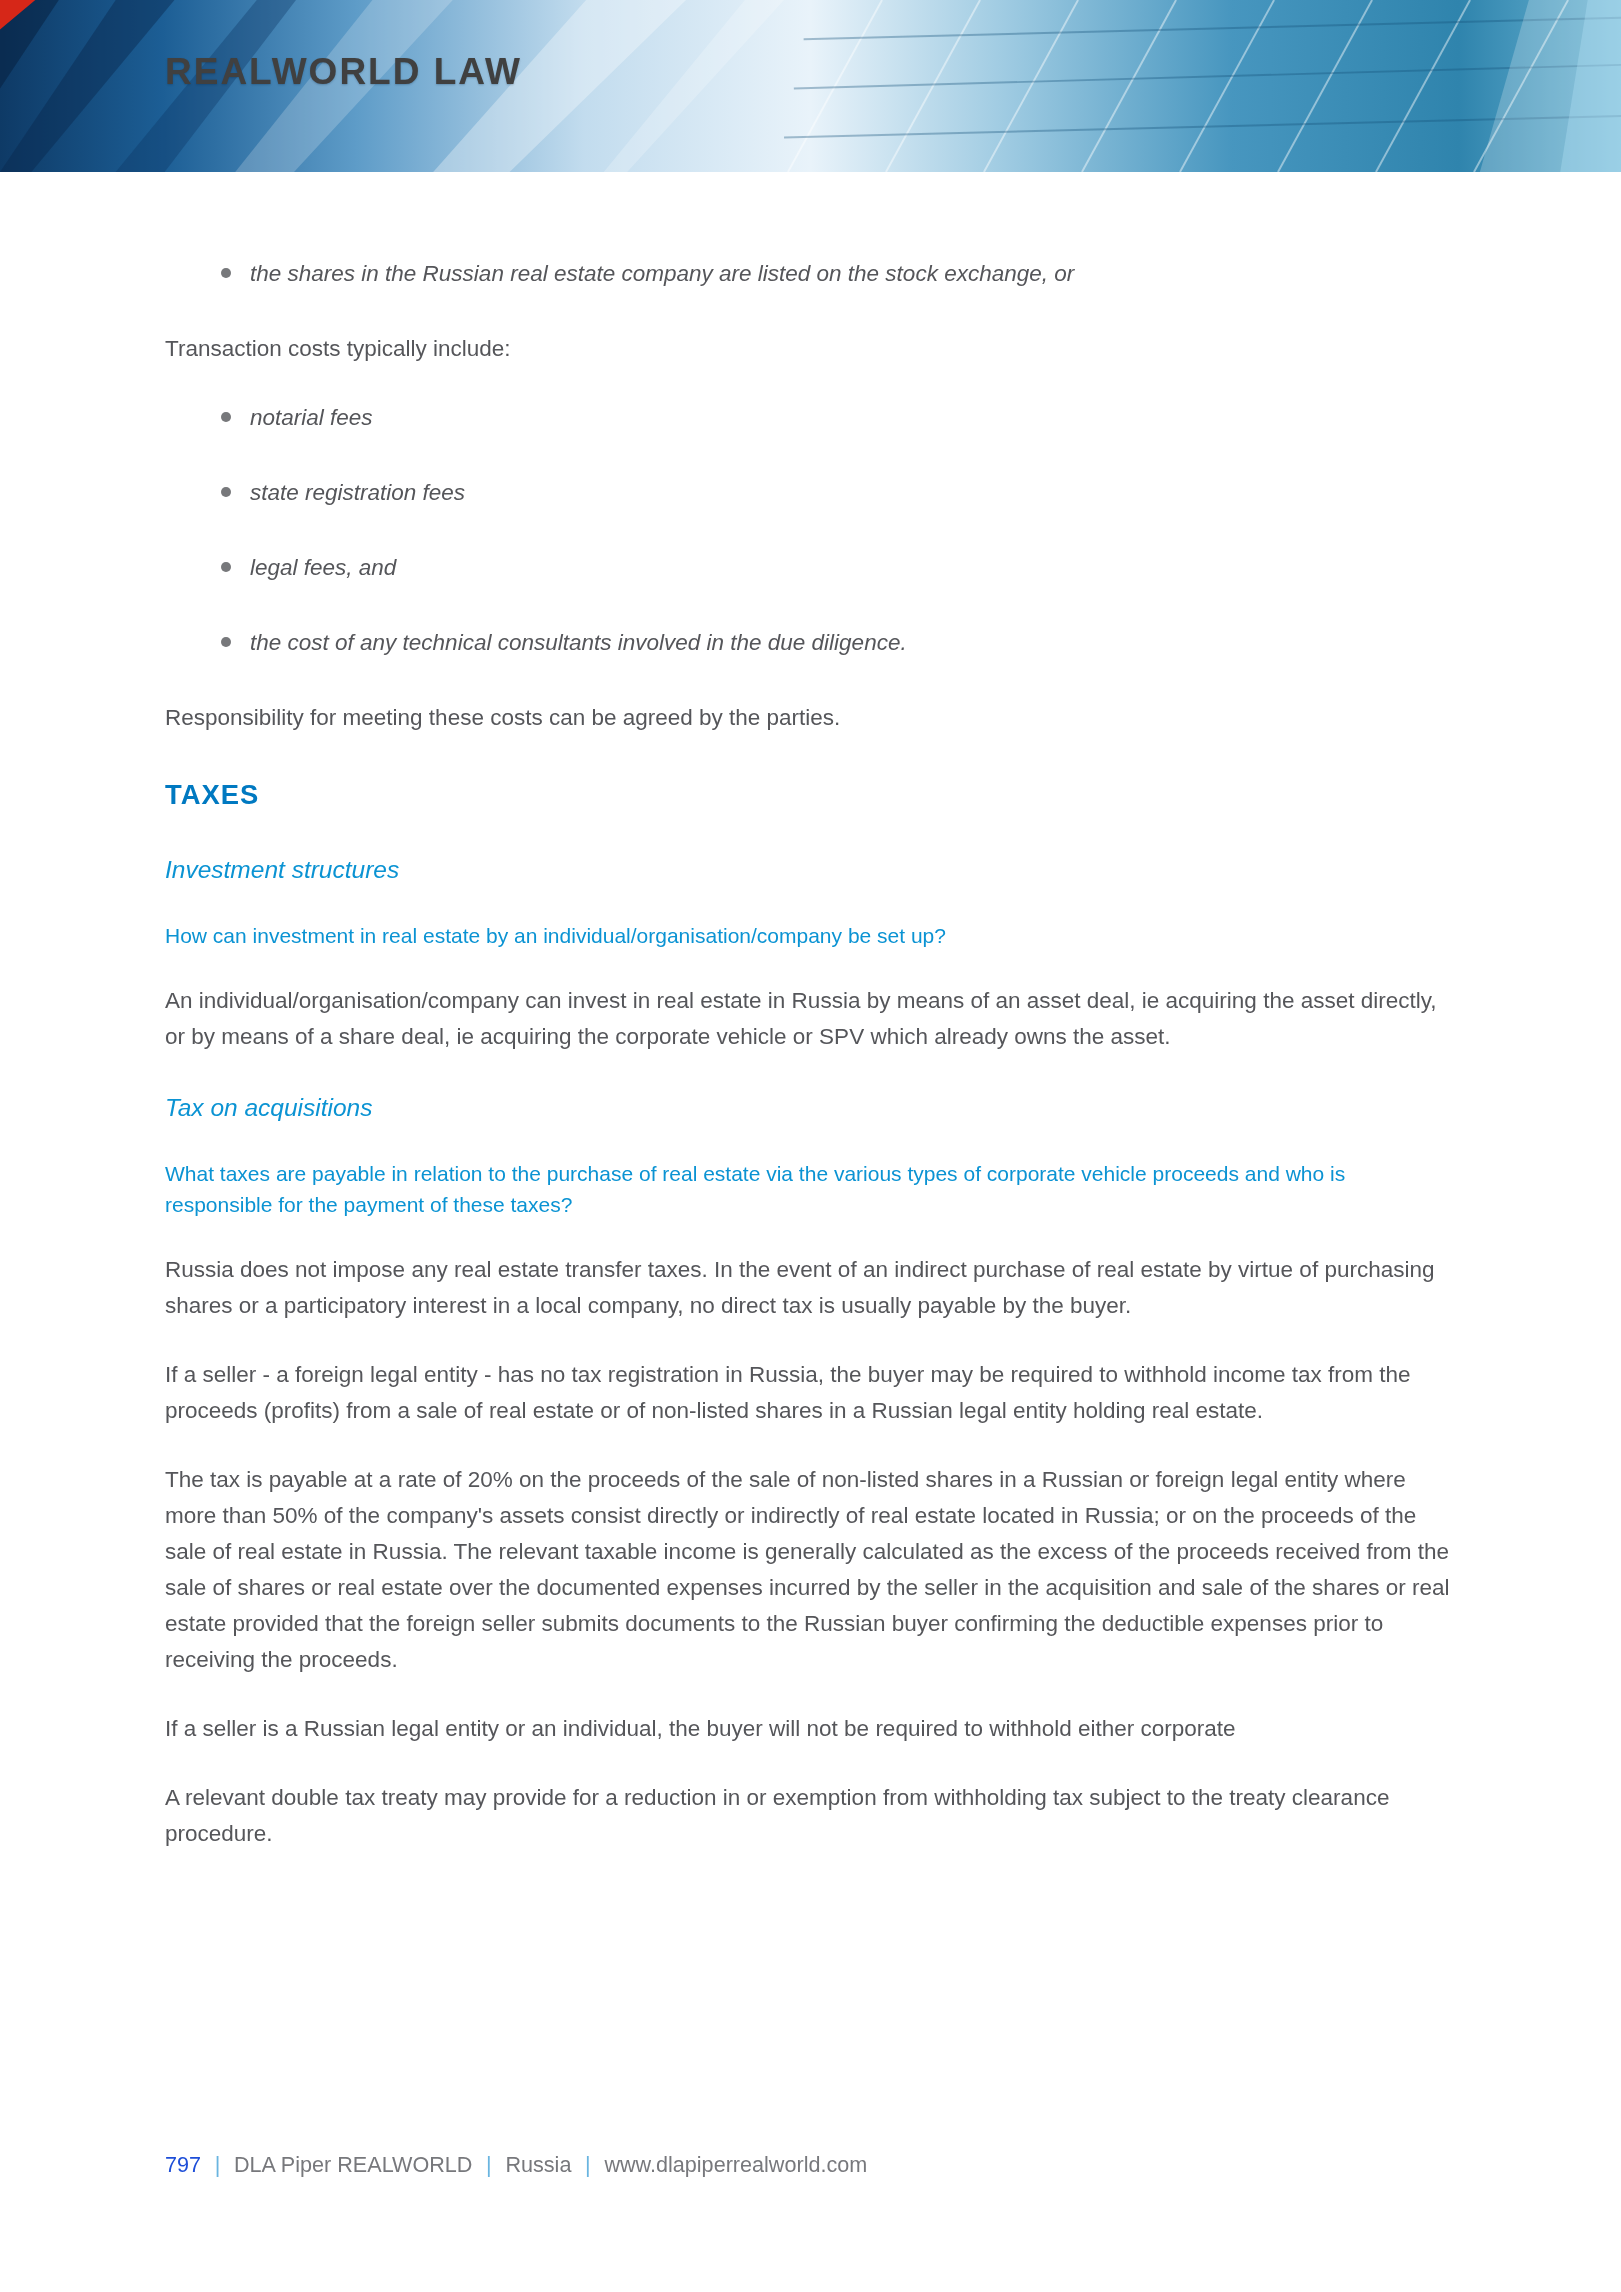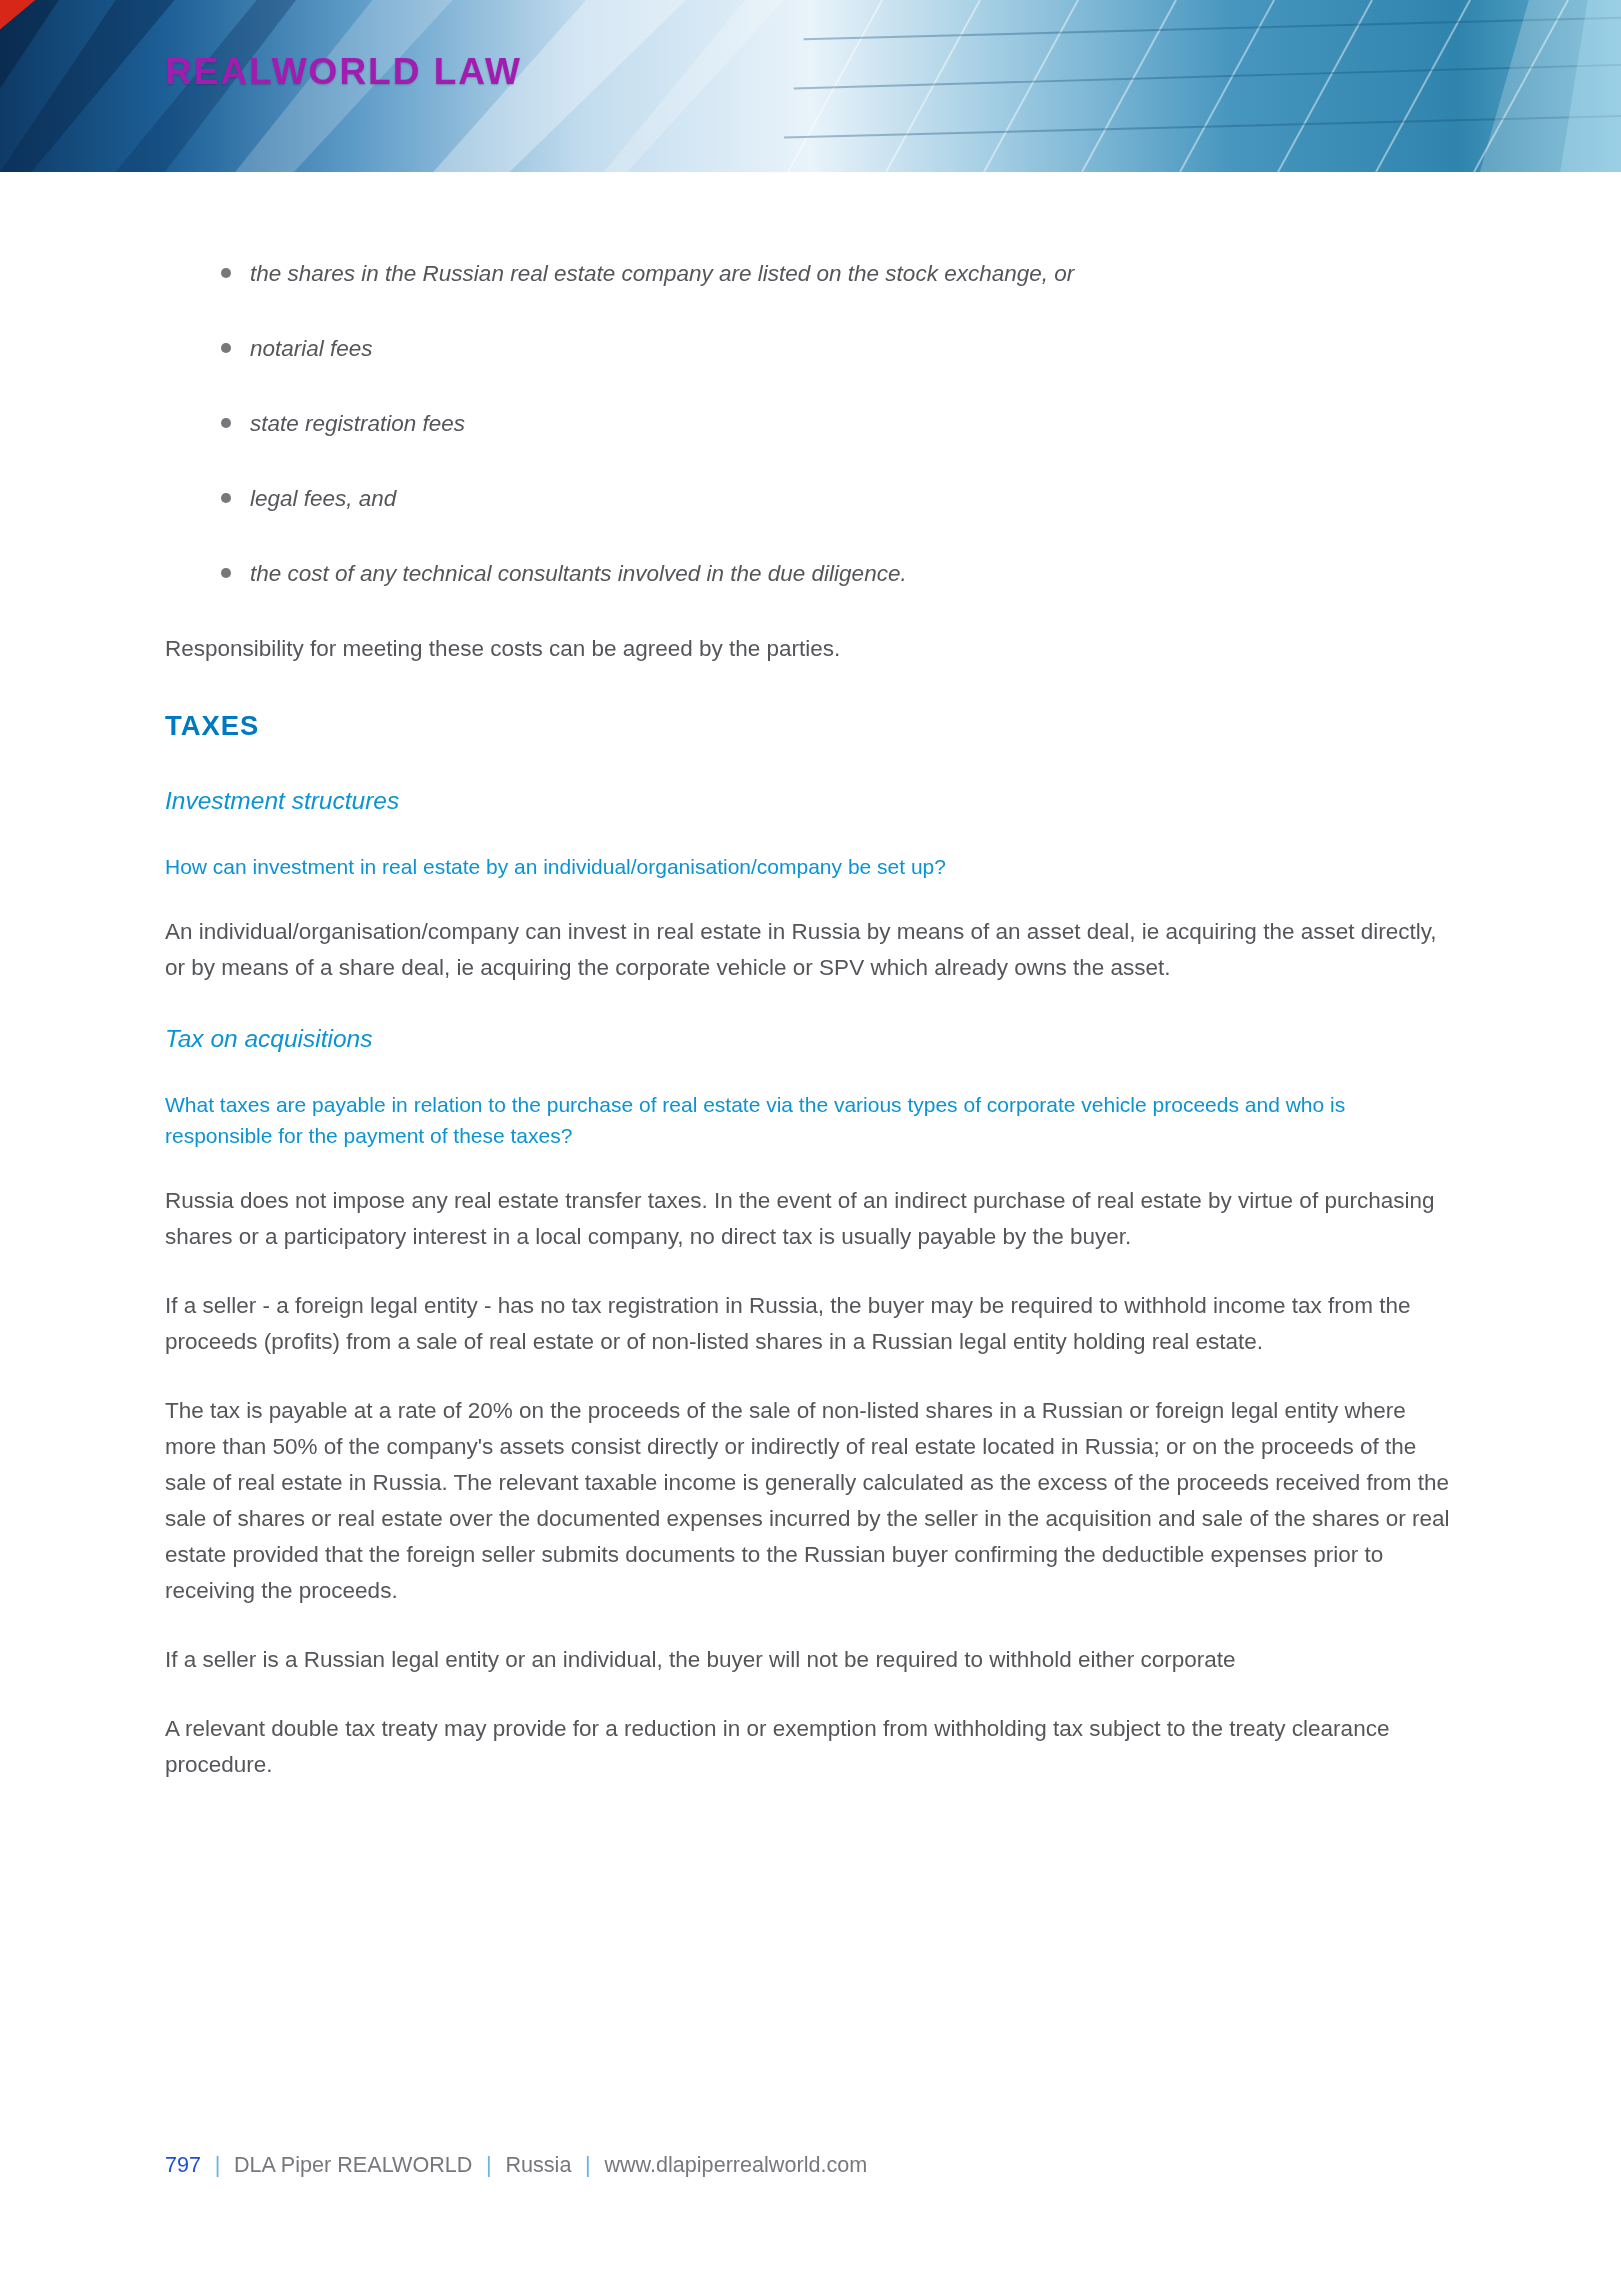--- a/index.html
+++ b/index.html
@@ -27,21 +27,21 @@
     position: absolute;
     inset: 0;
     width: 100%;
     height: 100%;
     display: block;
   }
   .brand {
     position: absolute;
     left: 165px;
     top: 51px;
-    color: #a21caf;
+    color: #404040;
     font-size: 37px;
     font-weight: bold;
     letter-spacing: 2px;
     text-shadow: 0 1px 2px rgba(0,30,60,0.25);
   }
 
   
   .content {
     padding: 84px 165px 0 165px;
     color: #55565a;
@@ -171,20 +171,21 @@
 
   <main class="content">
 
     <ul class="bullets">
       <li>
         <span class="dot"></span>
         <span>the shares in the Russian real estate company are listed on the stock exchange, or</span>
       </li>
     </ul>
 
+    <p>Transaction costs typically include:</p>
 
     <ul class="bullets">
       <li>
         <span class="dot"></span>
         <span>notarial fees</span>
       </li>
       <li>
         <span class="dot"></span>
         <span>state registration fees</span>
       </li>

